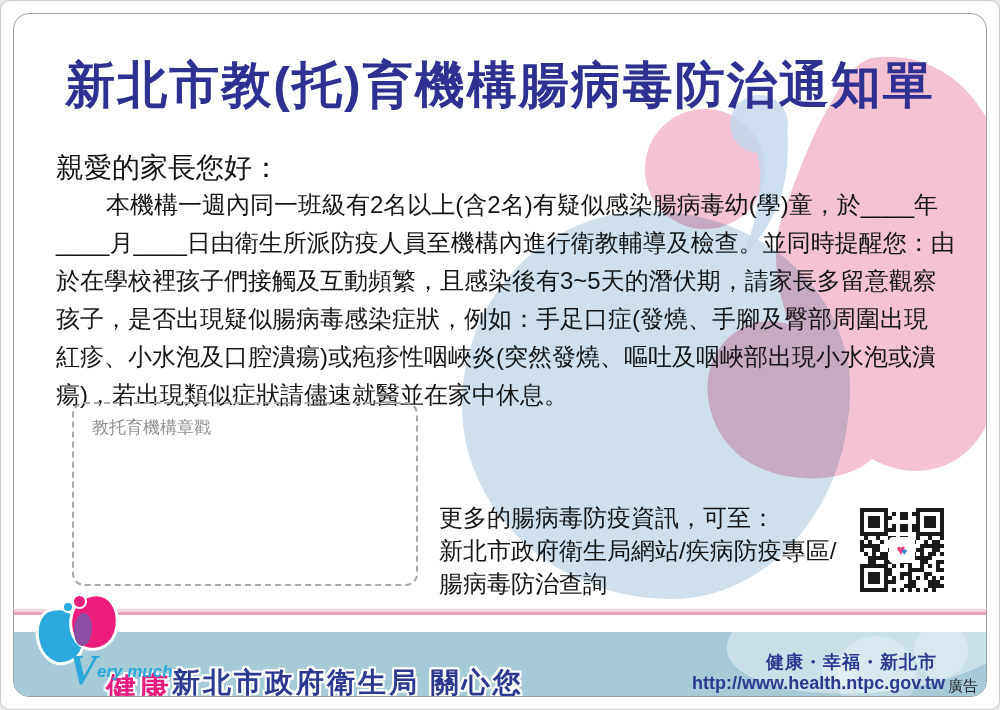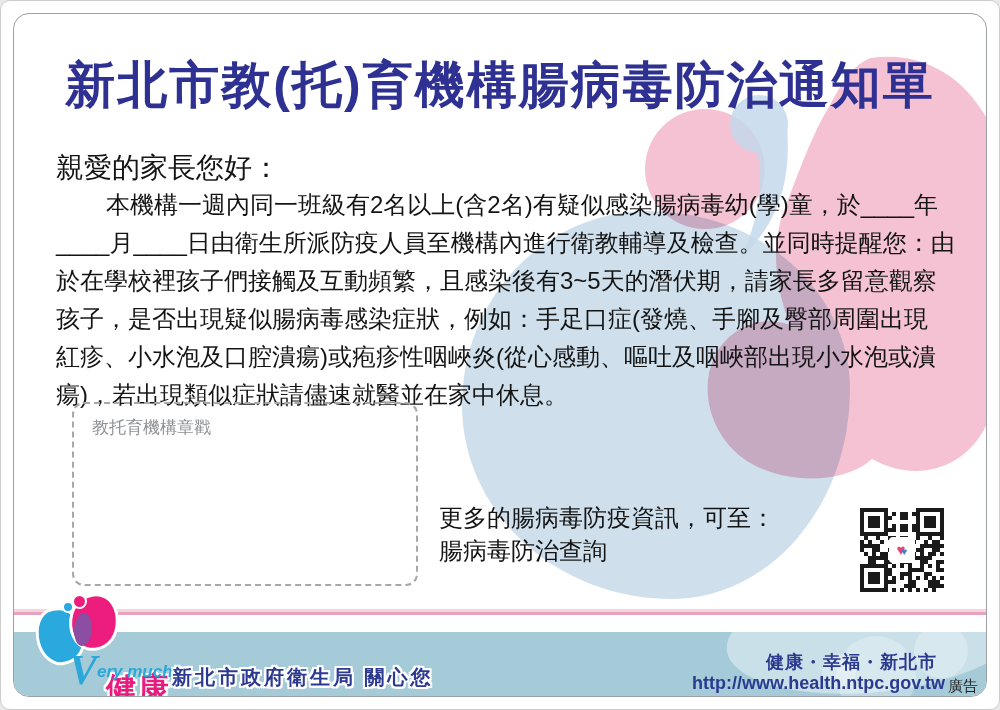--- a/index.html
+++ b/index.html
@@ -72,21 +72,21 @@
   .dot-blue { left:50px; top:589px; width:8px; height:8px; background:#29a9de; }
 
   .outline-w { text-shadow:-2px -2px 0 #fff, 2px -2px 0 #fff, -2px 2px 0 #fff, 2px 2px 0 #fff,
                0 2px 0 #fff, 0 -2px 0 #fff, 2px 0 0 #fff, -2px 0 0 #fff;margin-top:36px; }
   .logo-health { position:absolute; left:92px; top:618px; font-size:31px; font-weight:bold;
                  color:#e81c7e; letter-spacing:1px; }
   .logo-v { position:absolute; left:55px; top:632px; font-size:42px; font-weight:bold;
             font-style:italic; font-family:"Liberation Serif","DejaVu Serif",serif; color:#2ba7d9; }
   .logo-very { position:absolute; left:83px; top:648px; font-size:17px; font-weight:bold;
                font-style:italic; color:#2ba7d9; }
-  .gov-name { position:absolute; left:158px; top:614px; font-size:20px; font-weight:bold;
+  .gov-name { position:absolute; left:158px; top:614px; font-size:28px; font-weight:bold;
               color:#2b3990; letter-spacing:3px; }
   .gov-en { position:absolute; left:161px; top:640px; font-size:10px; font-weight:bold;
             color:#ef5b9d; letter-spacing:.4px; }
   .slogan { position:absolute; left:160px; top:652px; font-size:19px; font-weight:bold;
             color:#f6921e; letter-spacing:1px; }
   .slogan span { margin-right:7px; }
 </style>
 </head>
 <body>
 
@@ -116,30 +116,31 @@
       </svg>
     </div>
 
     <div class="title">新北市教(托)育機構腸病毒防治通知單</div>
     <div class="greeting">親愛的家長您好：</div>
     <div class="paragraph">
       <div class="pline indent">本機構一週內同一班級有2名以上(含2名)有疑似感染腸病毒幼(學)童，於____年</div>
       <div class="pline">____月____日由衛生所派防疫人員至機構內進行衛教輔導及檢查。並同時提醒您：由</div>
       <div class="pline">於在學校裡孩子們接觸及互動頻繁，且感染後有3~5天的潛伏期，請家長多留意觀察</div>
       <div class="pline">孩子，是否出現疑似腸病毒感染症狀，例如：手足口症(發燒、手腳及臀部周圍出現</div>
-      <div class="pline">紅疹、小水泡及口腔潰瘍)或疱疹性咽峽炎(從心感動、嘔吐及咽峽部出現小水泡或潰</div>
+      <div class="pline">紅疹、小水泡及口腔潰瘍)或疱疹性咽峽炎(突然發燒、嘔吐及咽峽部出現小水泡或潰</div>
       <div class="pline">瘍)，若出現類似症狀請儘速就醫並在家中休息。</div>
     </div>
 
     <div class="stamp-box">
       <div class="stamp-label">教托育機構章戳</div>
     </div>
 
     <div class="info">
       <div>更多的腸病毒防疫資訊，可至：</div>
+      <div>新北市政府衛生局網站/疾病防疫專區/</div>
       <div>腸病毒防治查詢</div>
     </div>
     <div class="qr">
       <svg id="qr-svg" width="84" height="84">
           <rect x="0" y="0" width="4" height="4" fill="#1a1a1a"></rect>
           <rect x="4" y="0" width="4" height="4" fill="#1a1a1a"></rect>
           <rect x="8" y="0" width="4" height="4" fill="#1a1a1a"></rect>
           <rect x="12" y="0" width="4" height="4" fill="#1a1a1a"></rect>
           <rect x="16" y="0" width="4" height="4" fill="#1a1a1a"></rect>
           <rect x="20" y="0" width="4" height="4" fill="#1a1a1a"></rect>

